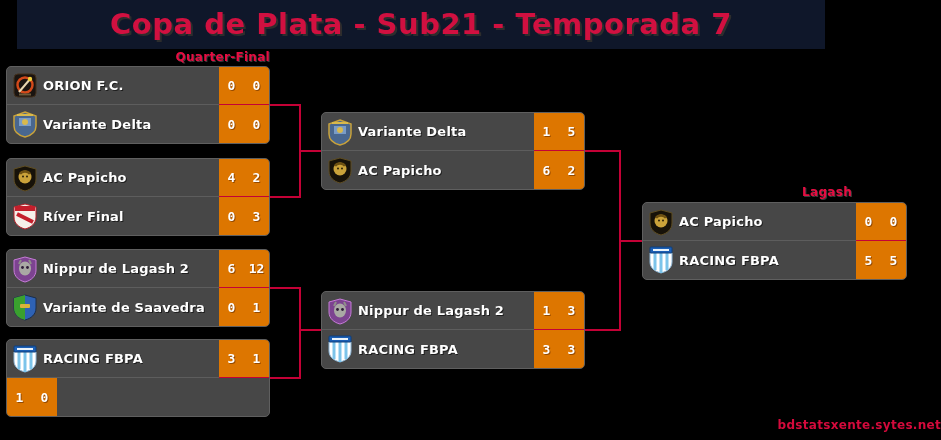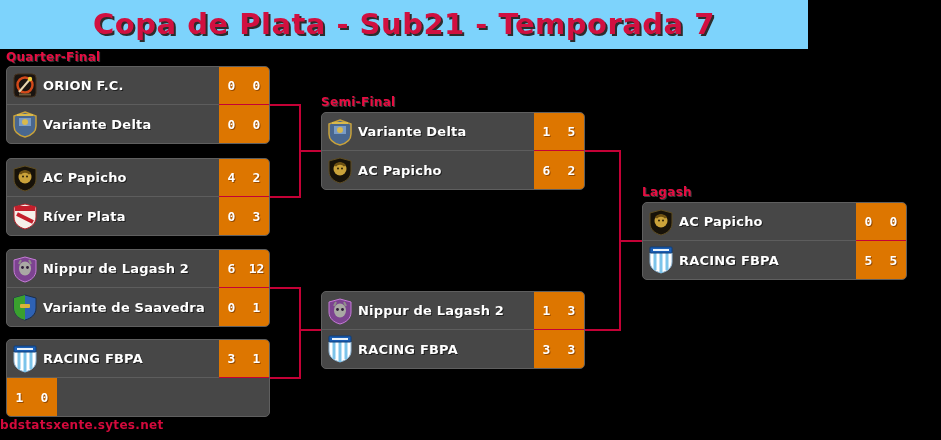--- a/index.html
+++ b/index.html
@@ -1,28 +1,28 @@
 <!DOCTYPE html>
 <html><head>
 <meta charset="utf-8">
 <style>
   html,body{margin:0;padding:0;}
   #canvas{
     position:relative; width:941px; height:440px; background:#000;
     font-family:"DejaVu Sans","Liberation Sans",sans-serif; overflow:hidden;
   }
   
-  .titlebar{position:absolute;top:0;left:0;width:808px;height:49px;background:#7dd3fc;}
+  .titlebar{position:absolute;top:0;left:17px;width:808px;height:49px;background:#0f172a;}
   .title{
     width:100%;text-align:center;line-height:49px;font-size:29px;font-weight:bold;
     color:#d11040;letter-spacing:.5px;text-shadow:2px 2px 0 #2d2d2d;
   }
   
   .round-label{
-    position:absolute;text-align:left;font-size:12px;font-weight:bold;
+    position:absolute;text-align:right;font-size:12px;font-weight:bold;
     color:#e60d42;text-shadow:1px 1px 0 #3a3a3a;letter-spacing:.3px;
   }
   .lbl-qf{left:6px;width:264px;top:50px;}
   .lbl-sf{left:321px;width:264px;top:95px;}
   .lbl-f{left:642px;width:210px;top:185px;}
   
   .match{
     position:absolute;width:264px;height:78px;background:#474747;
     border:1px solid #5f5f5f;border-radius:5px;box-sizing:border-box;
     display:flex;flex-direction:column;overflow:hidden;
@@ -56,21 +56,21 @@
   .c5{left:270px;top:287px;width:31px;height:2px;}
   .c6{left:270px;top:377px;width:31px;height:2px;}
   .c7{left:299px;top:287px;width:2px;height:92px;}
   .c8{left:301px;top:329px;width:20px;height:2px;}
   .c9{left:585px;top:150px;width:36px;height:2px;}
   .c10{left:585px;top:329px;width:36px;height:2px;}
   .c11{left:619px;top:150px;width:2px;height:181px;}
   .c12{left:621px;top:240px;width:21px;height:2px;}
   
   .footer{
-    position:absolute;left:0;width:100%;top:418px;text-align:left;
+    position:absolute;left:0;width:100%;top:418px;text-align:right;
     color:#d40a3c;font-size:12px;font-weight:bold;letter-spacing:.3px;
   }
 </style>
 </head>
 <body>
 
 <svg width="0" height="0" style="position:absolute">
   <defs>
     <symbol id="lg-orion" viewBox="0 0 28 28">
       <rect x="3" y="2" width="22" height="23" rx="4" fill="#1a1410" stroke="#43301c"></rect>
@@ -125,21 +125,20 @@
   </defs>
 </svg>
 
 <div id="canvas">
 
   <div class="titlebar">
     <div class="title">Copa de Plata - Sub21 - Temporada 7</div>
   </div>
 
   <div class="round-label lbl-qf">Quarter-Final</div>
-  <div class="round-label lbl-sf">Semi-Final</div>
   <div class="round-label lbl-f">Lagash</div>
 
   <div class="match m-qf1">
     <div class="trow first">
       <div class="main">
         <span class="logo-cell">
             <svg>
               <use href="#lg-orion"></use>
             </svg>
           </span>
@@ -181,21 +180,21 @@
         <span class="score">2</span>
       </div>
     </div>
     <div class="trow">
       <div class="main">
         <span class="logo-cell">
             <svg>
               <use href="#lg-river"></use>
             </svg>
           </span>
-        <span class="tname">Ríver Plata</span>
+        <span class="tname">Ríver Final</span>
       </div>
       <div class="scores">
         <span class="score">0</span>
         <span class="score">3</span>
       </div>
     </div>
   </div>
 
   <div class="match m-qf3">
     <div class="trow first">

